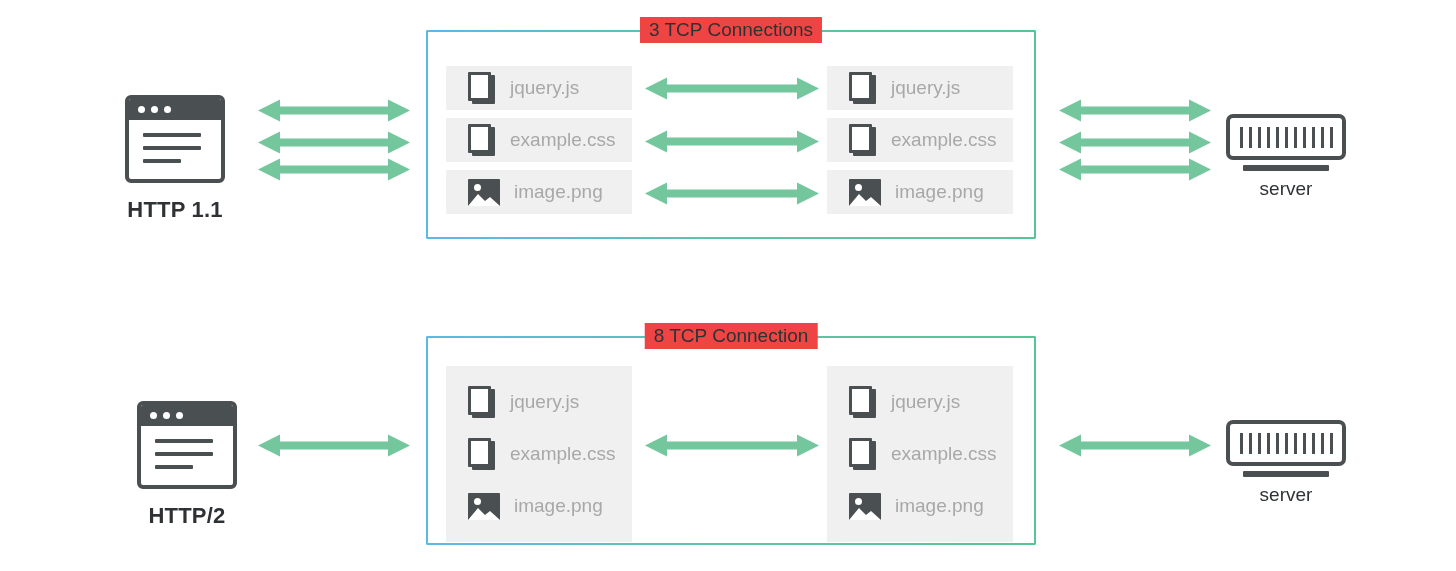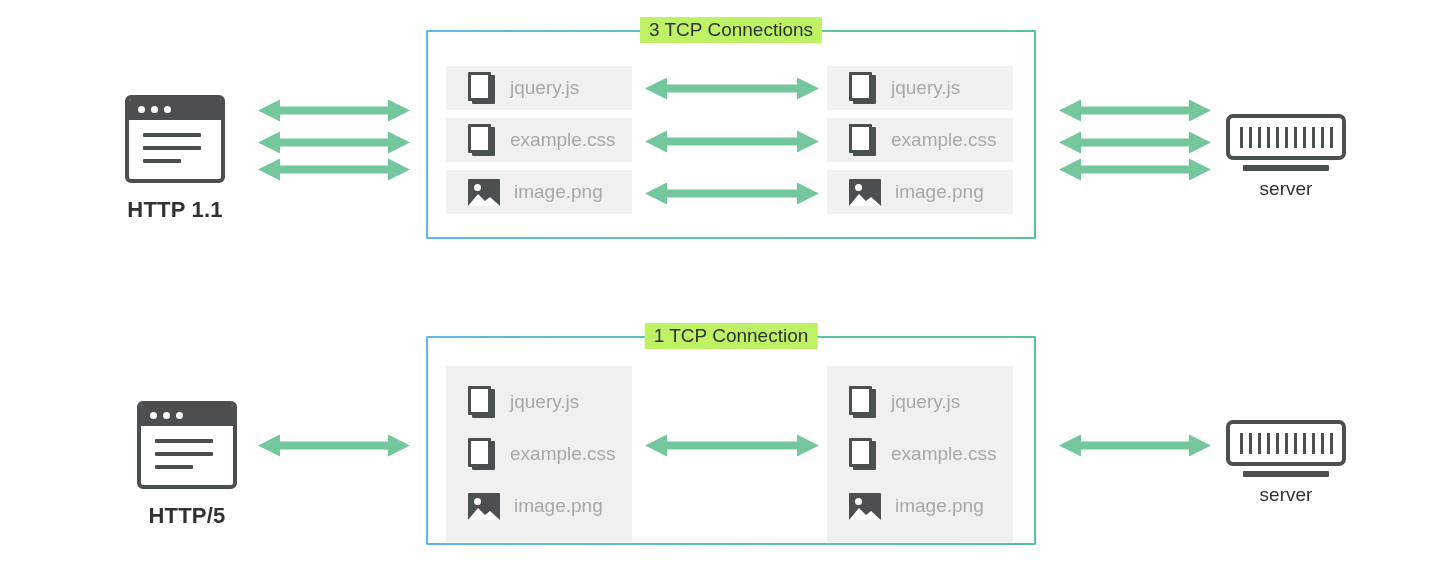--- a/index.html
+++ b/index.html
@@ -133,21 +133,21 @@
       linear-gradient(#fff 0 0) content-box,
       linear-gradient(#fff 0 0);
     mask-composite: exclude;
     pointer-events: none;
   }
   .tcp-title {
     position: absolute;
     top: -13px;
     left: 50%;
     transform: translateX(-50%);
-    background: #bef264;
+    background: #ef4444;
     padding: 0 9px;
     font-size: 19px;
     color: #2f3234;
     white-space: nowrap;
     line-height: 26px;
   }
 
   
   .file-stack {
     position: absolute;
@@ -396,30 +396,30 @@
       <span class="browser-dot"></span>
       <span class="browser-dot"></span>
       <span class="browser-dot"></span>
     </div>
     <div class="browser-body">
       <div class="browser-line l1"></div>
       <div class="browser-line l2"></div>
       <div class="browser-line l3"></div>
     </div>
   </div>
-  <div class="endpoint-label browser-label">HTTP/5</div>
+  <div class="endpoint-label browser-label">HTTP/2</div>
 </div>
 
 <svg class="arrow" style="left:258px; top:434px;" width="152" height="23" viewBox="0 0 152 23">
   <path d="M0 11.5 L22 0.5 L22 7.5 L130 7.5 L130 0.5 L152 11.5 L130 22.5 L130 15.5 L22 15.5 L22 22.5 Z" fill="#74c69d"></path>
 </svg>
 
 <div class="tcp-box" style="left:426px; top:336px; width:610px; height:209px;">
   <div class="tcp-box-border"></div>
-  <div class="tcp-title">1 TCP Connection</div>
+  <div class="tcp-title">8 TCP Connection</div>
 </div>
 
 <div class="file-stack merged" style="left:446px; top:366px;">
   <div class="file-item">
     <span class="doc-icon">
       <span class="doc-back"></span>
       <span class="doc-front">
         <span class="doc-line"></span><span class="doc-line"></span>
         <span class="doc-line"></span><span class="doc-line short"></span>
       </span>

